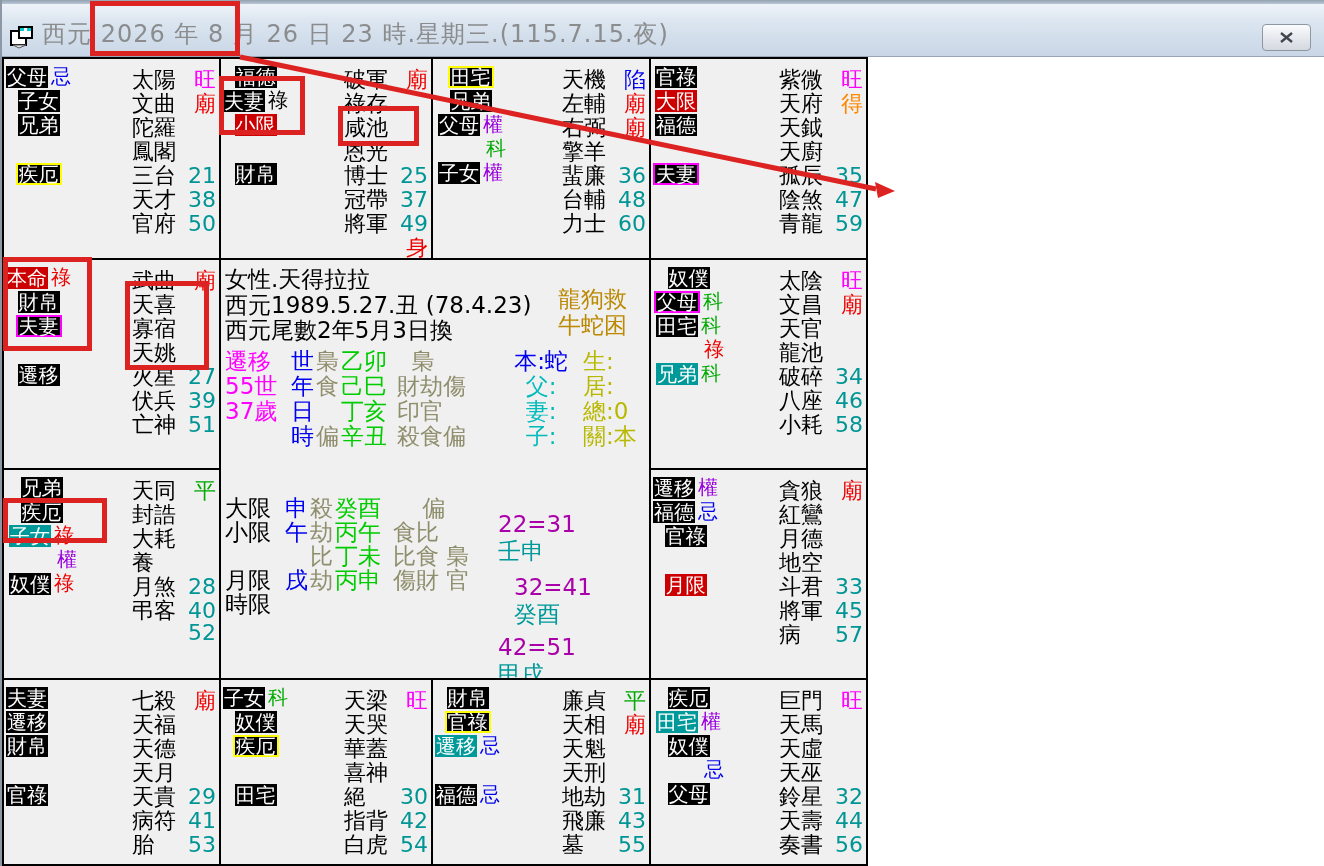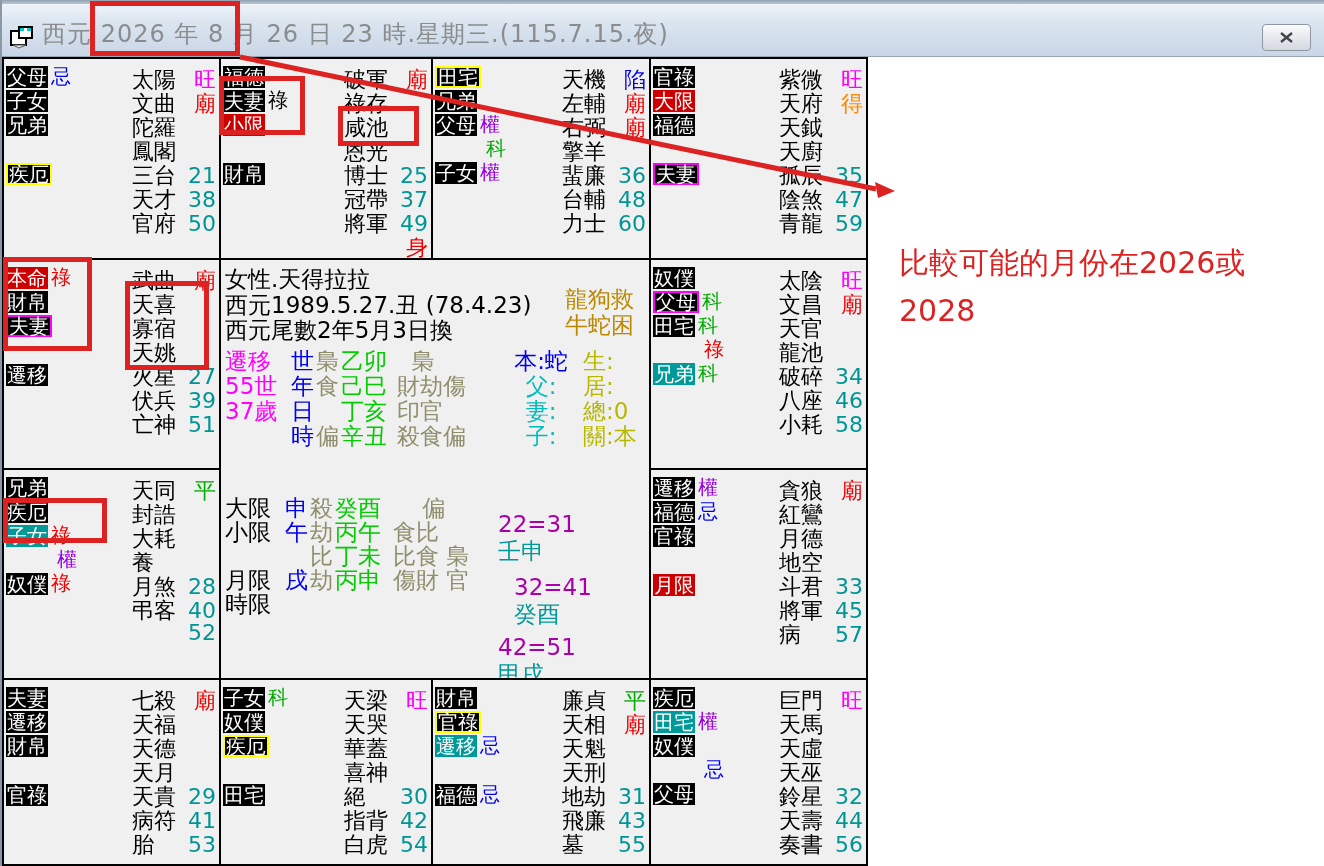--- a/index.html
+++ b/index.html
@@ -17,21 +17,21 @@
   
   .client { position:relative; width:1324px; height:809px; background:#ffffff; }
   .grid { position:absolute; left:0; top:0; width:866px; height:809px; display:grid;
     grid-template-columns:215px 210px 216px 215px; grid-template-rows:199px 208px 208px 184px;
     gap:2px; background:#000; border:2px solid #000; }
   .cell { position:relative; background:#f0f0f0; overflow:hidden; }
   .cell.center { grid-area:2/2/4/4; font-size:23px; }
 
   
   .labels { position:absolute; left:2px; top:6px; }
-  .label-row { display:flex; align-items:center; height:23px; margin-bottom:1px; }
+  .label-row { display:flex; align-items:center; height:23px; margin-bottom:1px;justify-content:center; }
   .label-row.gap { margin-top:26px; }
   .label-row.naked { padding-left:48px; }
   .pbox { display:inline-block; background:#000; color:#fff; font-size:20px; line-height:22px; padding:0 1px; white-space:nowrap; }
   .pbox.redbg { background:var(--c-redbg); }
   .pbox.tealbg { background:var(--c-tealbg); }
   .pbox.yellowborder { border:2px solid #ffff00; line-height:18px; }
   .pbox.magentaborder { border:2px solid #ff00ff; line-height:18px; }
   .ptag { font-size:20px; margin-left:3px; }
   .tag-red{color:var(--c-red);} .tag-purple{color:var(--c-purple);} .tag-green{color:var(--c-green);}
   .tag-blue{color:var(--c-blue);} .tag-black{color:#000;}
@@ -41,21 +41,21 @@
   .star-row { display:flex; justify-content:space-between; align-items:baseline; height:24px; font-size:22px; white-space:nowrap; }
   .sname { color:#000; }
   .sv { color:var(--c-teal); }
   .sv.red { color:var(--c-red); }
   .b-magenta{color:var(--c-magenta);} .b-red{color:var(--c-red);} .b-blue{color:var(--c-blue);}
   .b-orange{color:var(--c-orange);} .b-green{color:var(--c-green);}
 
   
   .c-line { position:absolute; left:4px; white-space:nowrap; color:#000; }
   .c-person{top:4px;} .c-birth{top:30px;} .c-note{top:55px;}
-  .fate { position:absolute; left:344px; top:26px; color:var(--c-gold); line-height:26px; white-space:nowrap; }
+  .fate { position:absolute; left:337px; top:26px; color:var(--c-gold); line-height:26px; white-space:nowrap; }
   .ttable { position:absolute; left:4px; top:86px; white-space:nowrap; }
   .trow { height:25px; }
   .trow span { display:inline-block; white-space:pre; }
   .t-label{width:66px;color:var(--c-magenta);} .t-cyc{width:25px;color:var(--c-blue);}
   .t-pre{width:25px;color:var(--c-olive);} .t-pillar{width:56px;color:var(--c-pillar);}
   .t-post{width:102px;color:var(--c-olive);} .t-kin{width:84px;color:var(--c-cyan);text-align:center;}
   .t-kin.blue{color:var(--c-blue);} .t-right{color:var(--c-yellow);}
   .btable { position:absolute; left:4px; top:233px; white-space:nowrap; }
   .brow { height:24px; }
   .brow span { display:inline-block; white-space:pre; }
@@ -681,24 +681,20 @@
               <span class="sv">44</span>
             </div>
             <div class="star-row">
               <span class="sname">奏書</span>
               <span class="sv">56</span>
             </div>
           </div>
         </div>
     </div>
 
-    <div class="anno-text">
-      <div>比較可能的月份在2026或</div>
-      <div>2028</div>
-    </div>
   </div>
 
   <div class="anno-box" style="left:88px;  top:1px;   width:150px; height:55px;"></div>
   <div class="anno-box" style="left:217px; top:76px;  width:86px;  height:59px;"></div>
   <div class="anno-box" style="left:336px; top:106px; width:81px;  height:40px;"></div>
   <div class="anno-box" style="left:1px;   top:257px; width:89px;  height:94px;"></div>
   <div class="anno-box" style="left:123px; top:281px; width:84px;  height:89px;"></div>
   <div class="anno-box" style="left:1px;   top:498px; width:104px; height:45px;"></div>
   <svg class="anno-svg" width="1324" height="866" viewBox="0 0 1324 866">
     <line x1="238" y1="57" x2="874" y2="189" stroke="#dd2222" stroke-width="5"></line>

